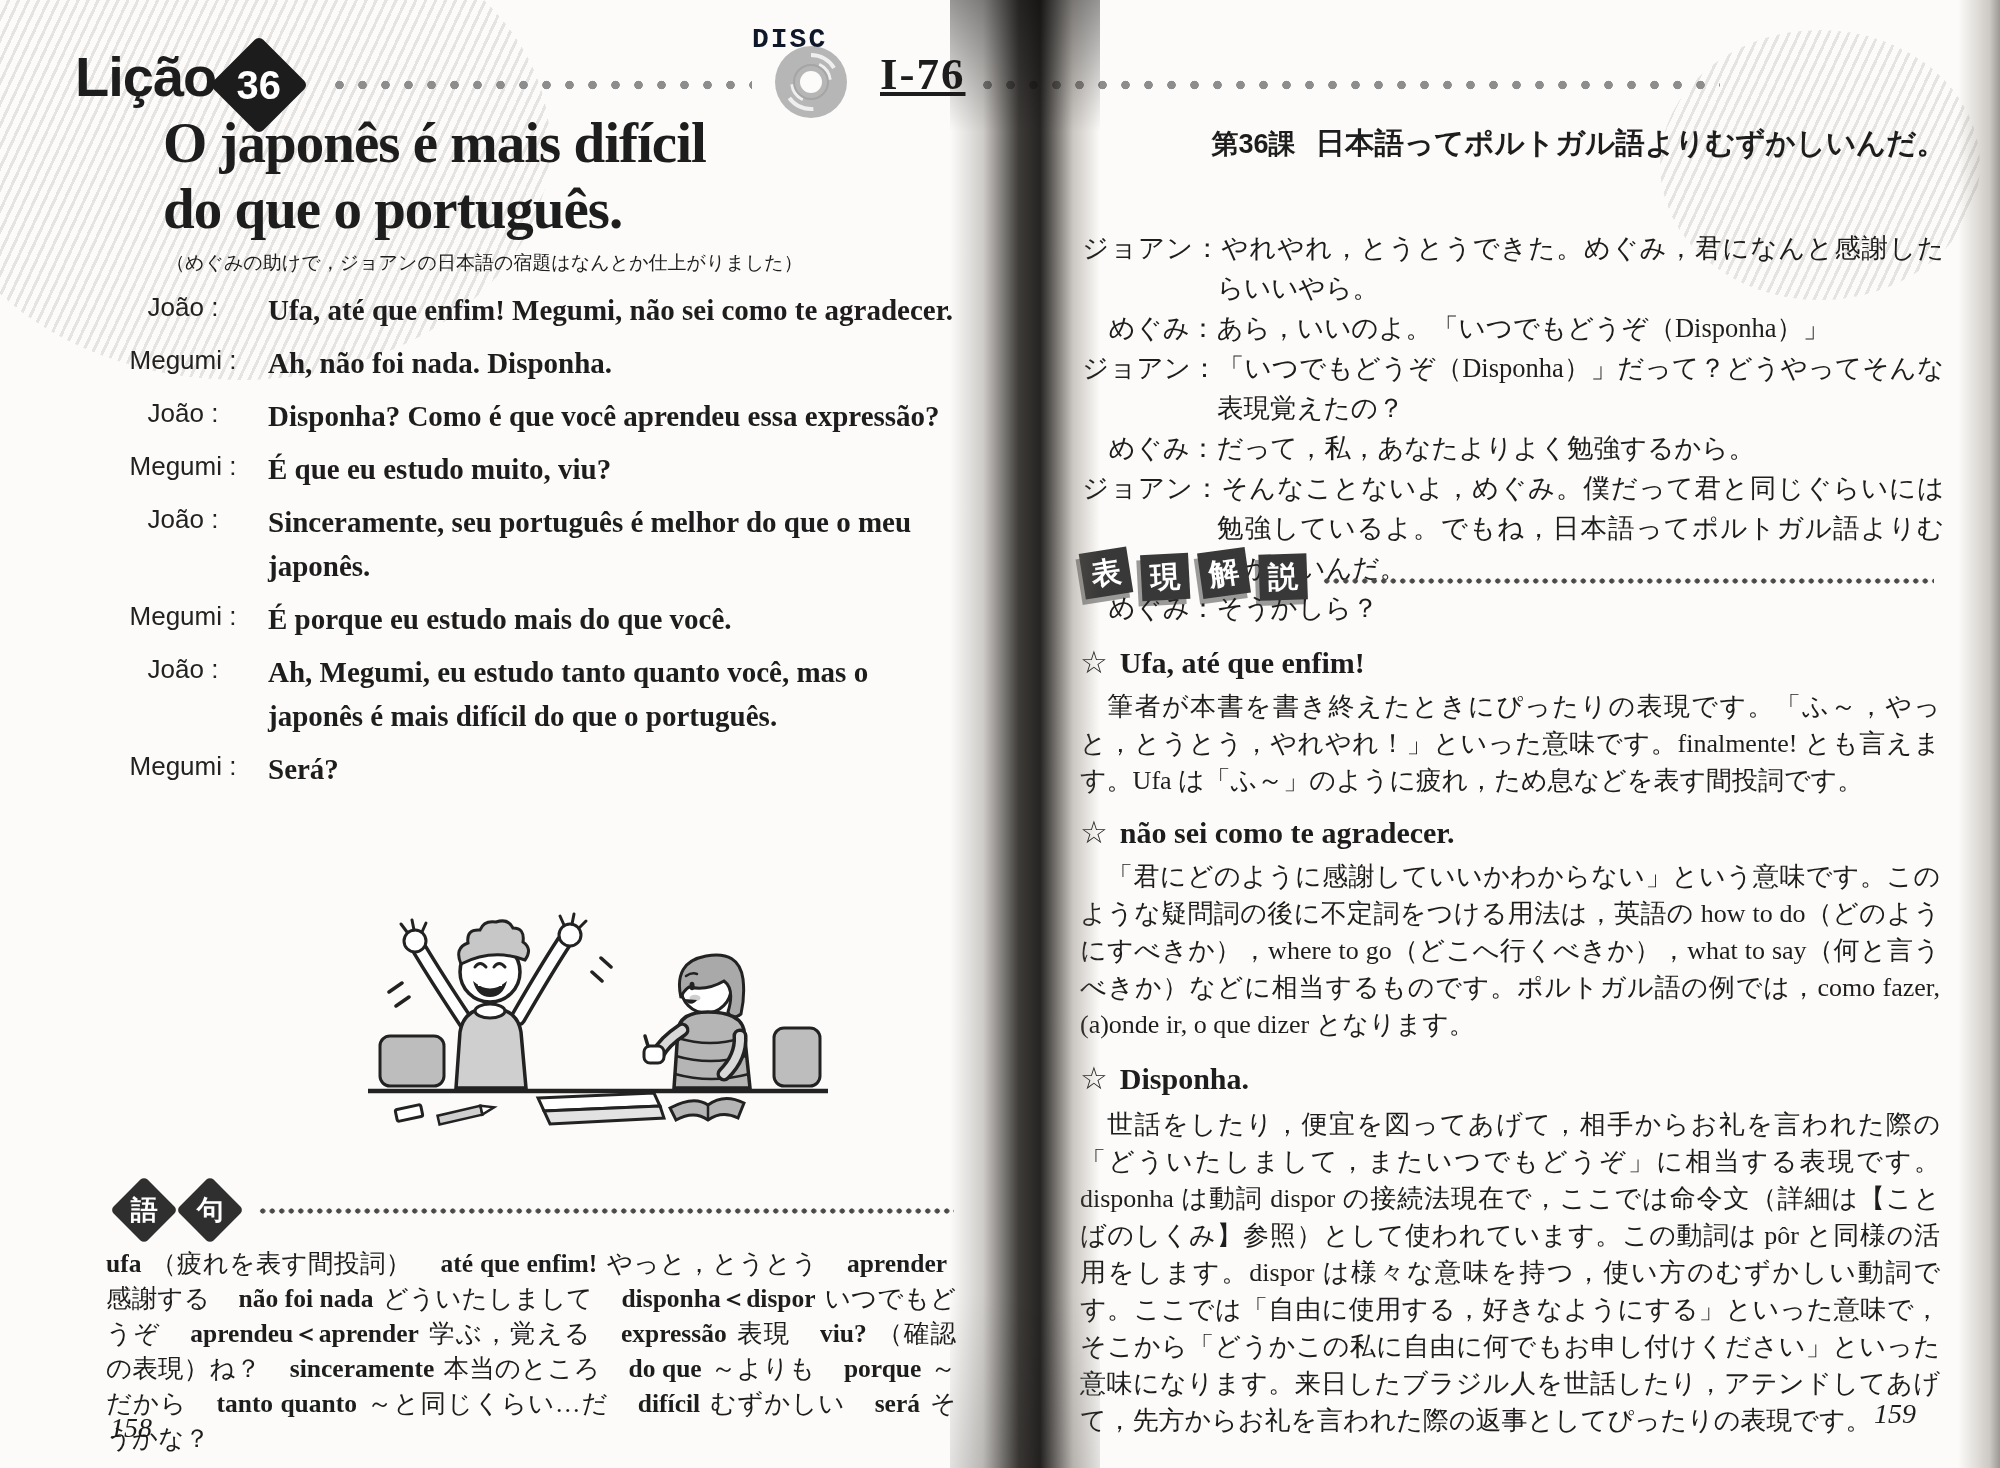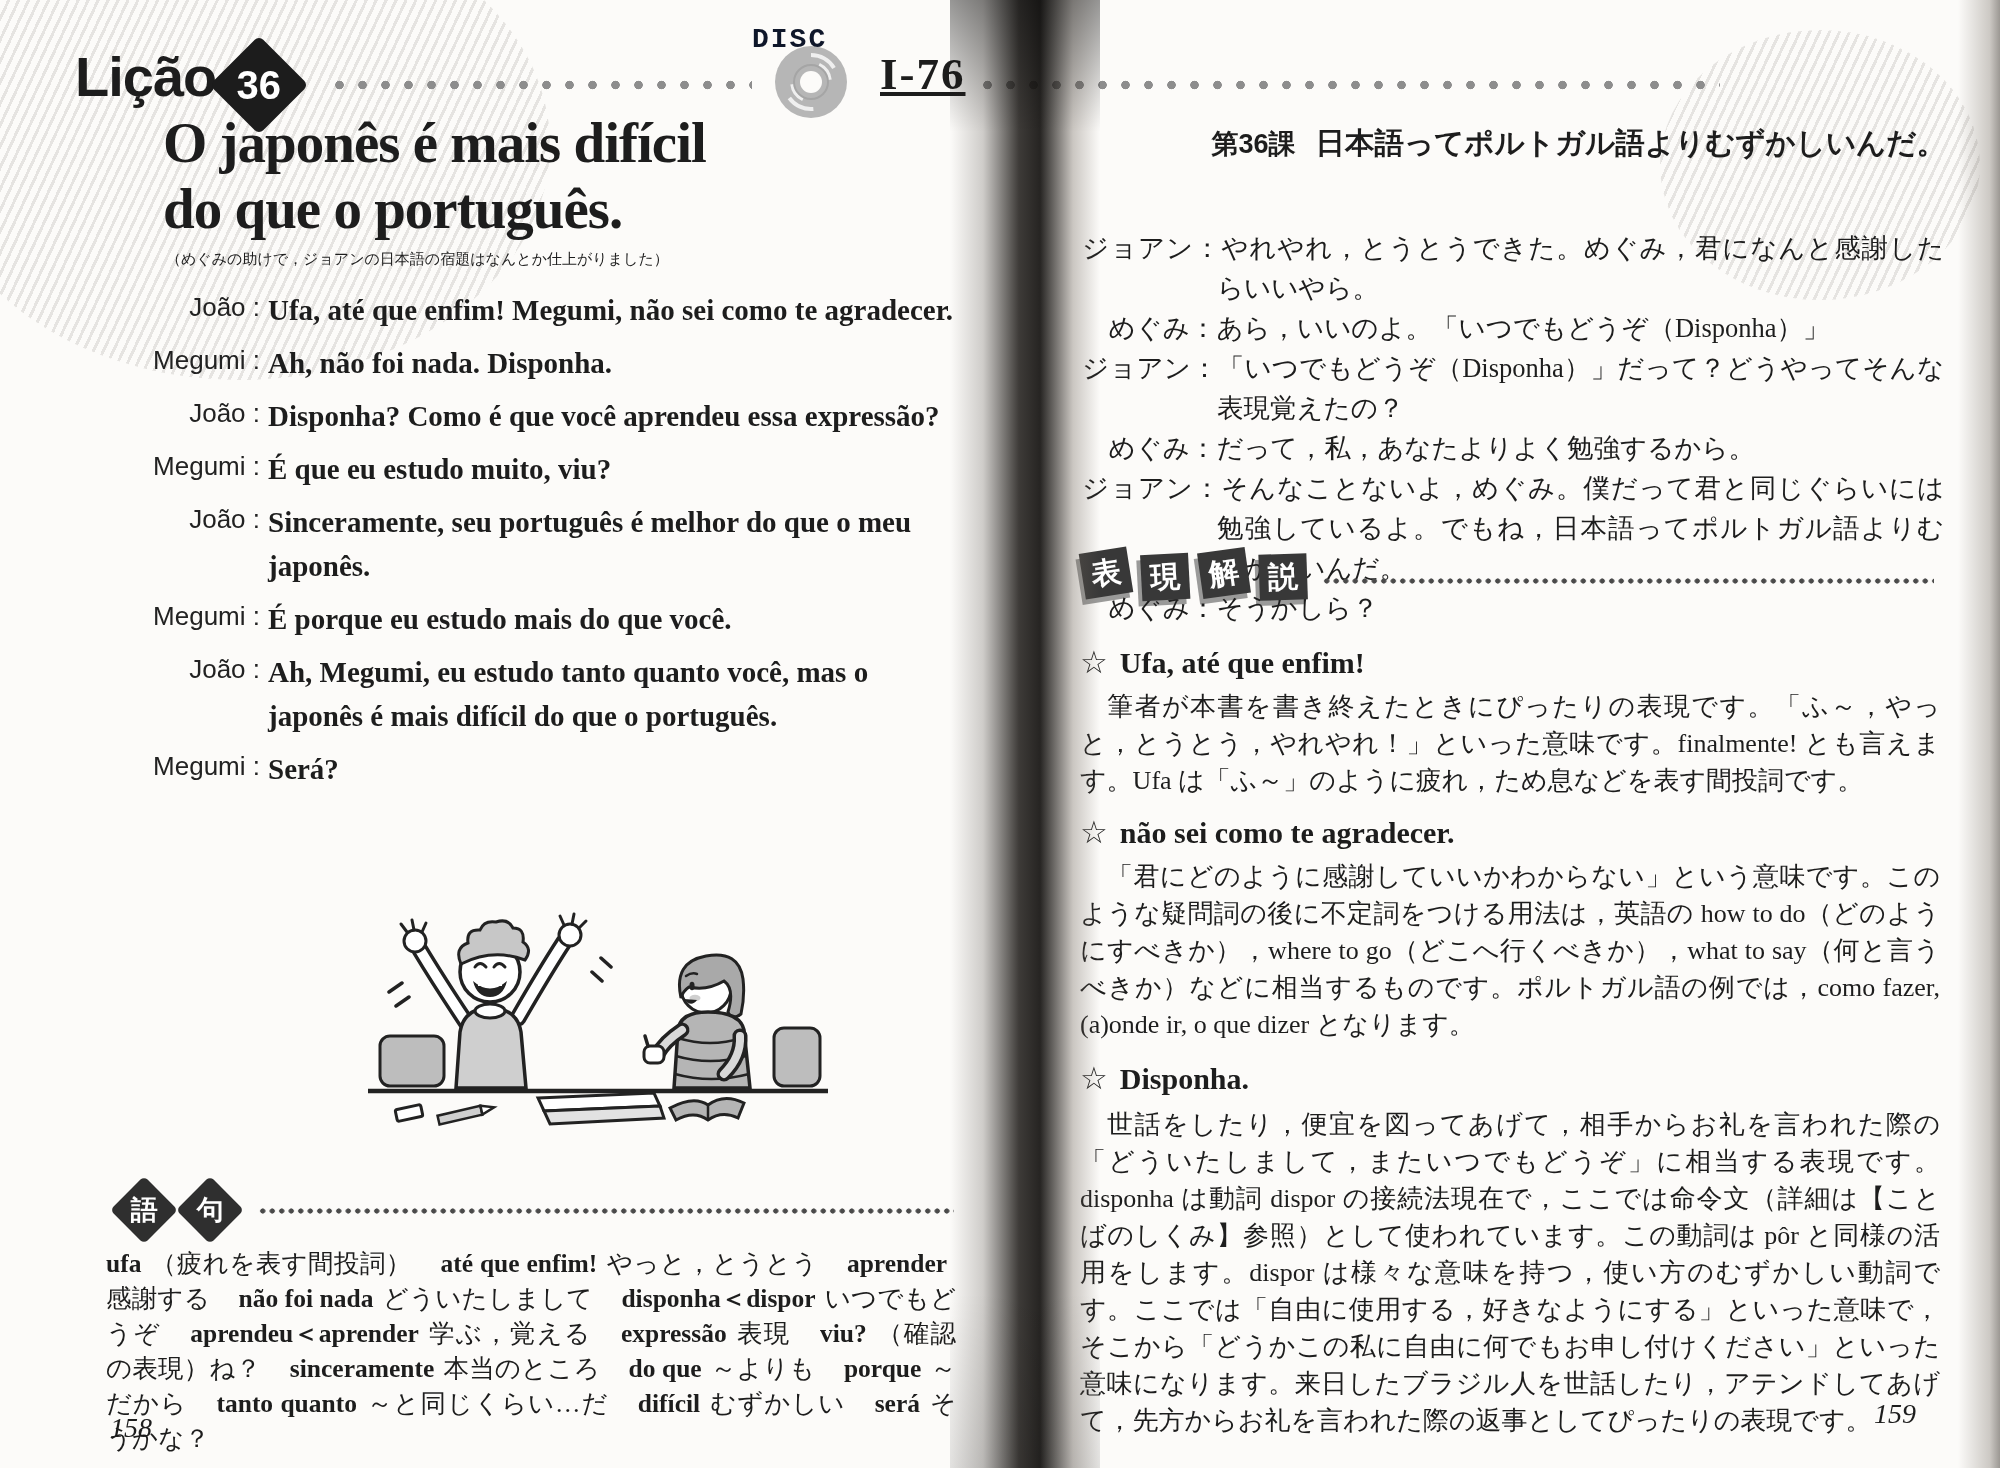--- a/index.html
+++ b/index.html
@@ -28,26 +28,26 @@
   #diamond36{left:224px;top:50px;width:70px;height:70px;}
   #diamond36 span{transform:rotate(-45deg);color:#fff;font-family:"Liberation Sans",sans-serif;font-weight:bold;font-size:40px;}
   #dots-a{left:328px;top:78px;width:424px;}
   .disc-label{position:absolute;left:752px;top:24px;font-family:Liberation Mono, monospace;font-weight:bold;
               font-size:28px;letter-spacing:2px;color:#0f172a;z-index:2;}
   #cd-icon{position:absolute;left:771px;top:42px;width:80px;height:80px;}
   .track{position:absolute;left:880px;top:48px;font-weight:bold;font-size:45px;letter-spacing:2px;text-decoration:underline;}
   #dots-b{left:976px;top:78px;width:744px;}
 
   .title{position:absolute;left:163px;top:110px;font-weight:bold;font-size:57px;line-height:1.16;letter-spacing:-1px;}
-  .subtitle{position:absolute;left:166px;top:250px;font-size:15px;white-space:nowrap;}
+  .subtitle{position:absolute;left:166px;top:250px;font-size:19px;white-space:nowrap;}
 
   
   .dlg{position:absolute;left:106px;top:288px;width:850px;}
   .dlg-row{display:flex;margin-bottom:9px;}
-  .spk{flex:none;width:154px;text-align:right;padding-right:8px;padding-top:4px;
+  .spk{flex:none;width:154px;text-align:center;padding-right:8px;padding-top:4px;
        font-family:"Liberation Sans","DejaVu Sans",sans-serif;font-size:26px;color:#222;}
   .dtx{flex:1;font-weight:bold;font-size:29px;line-height:44px;}
 
   #illustration{position:absolute;left:368px;top:910px;width:460px;height:245px;}
 
   
   .vb{position:absolute;width:48px;height:48px;background:#2f2f2f;border-radius:5px;transform:rotate(45deg);
       display:flex;align-items:center;justify-content:center;}
   #vb1{left:120px;top:1186px;} #vb2{left:186px;top:1186px;}
   .vb span{transform:rotate(-45deg);color:#fff;font-weight:bold;font-size:27px;}

